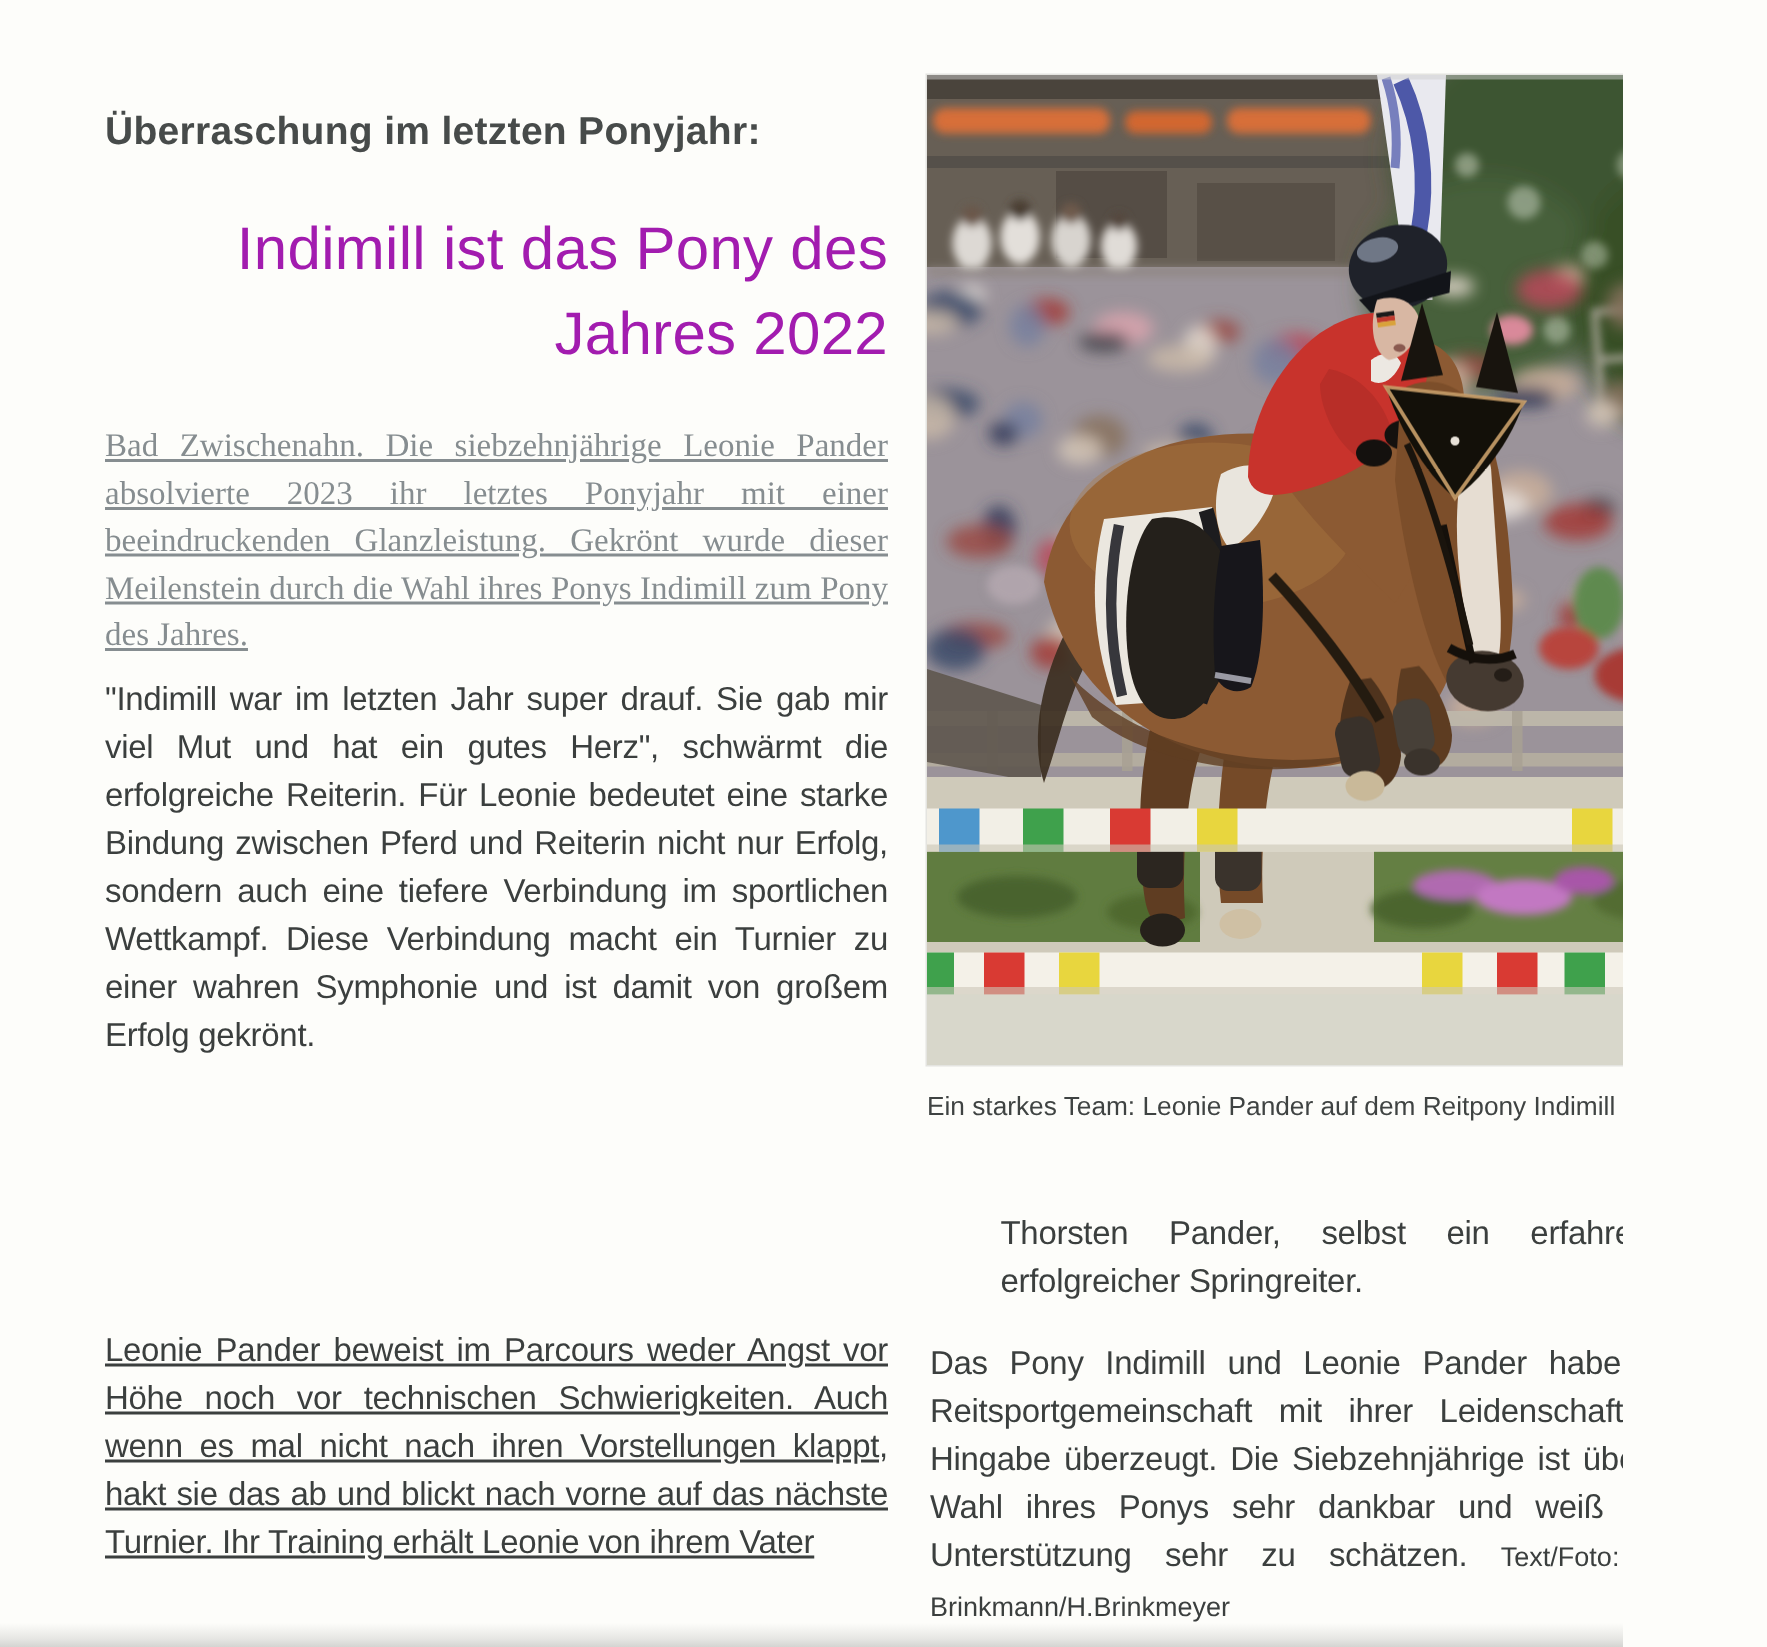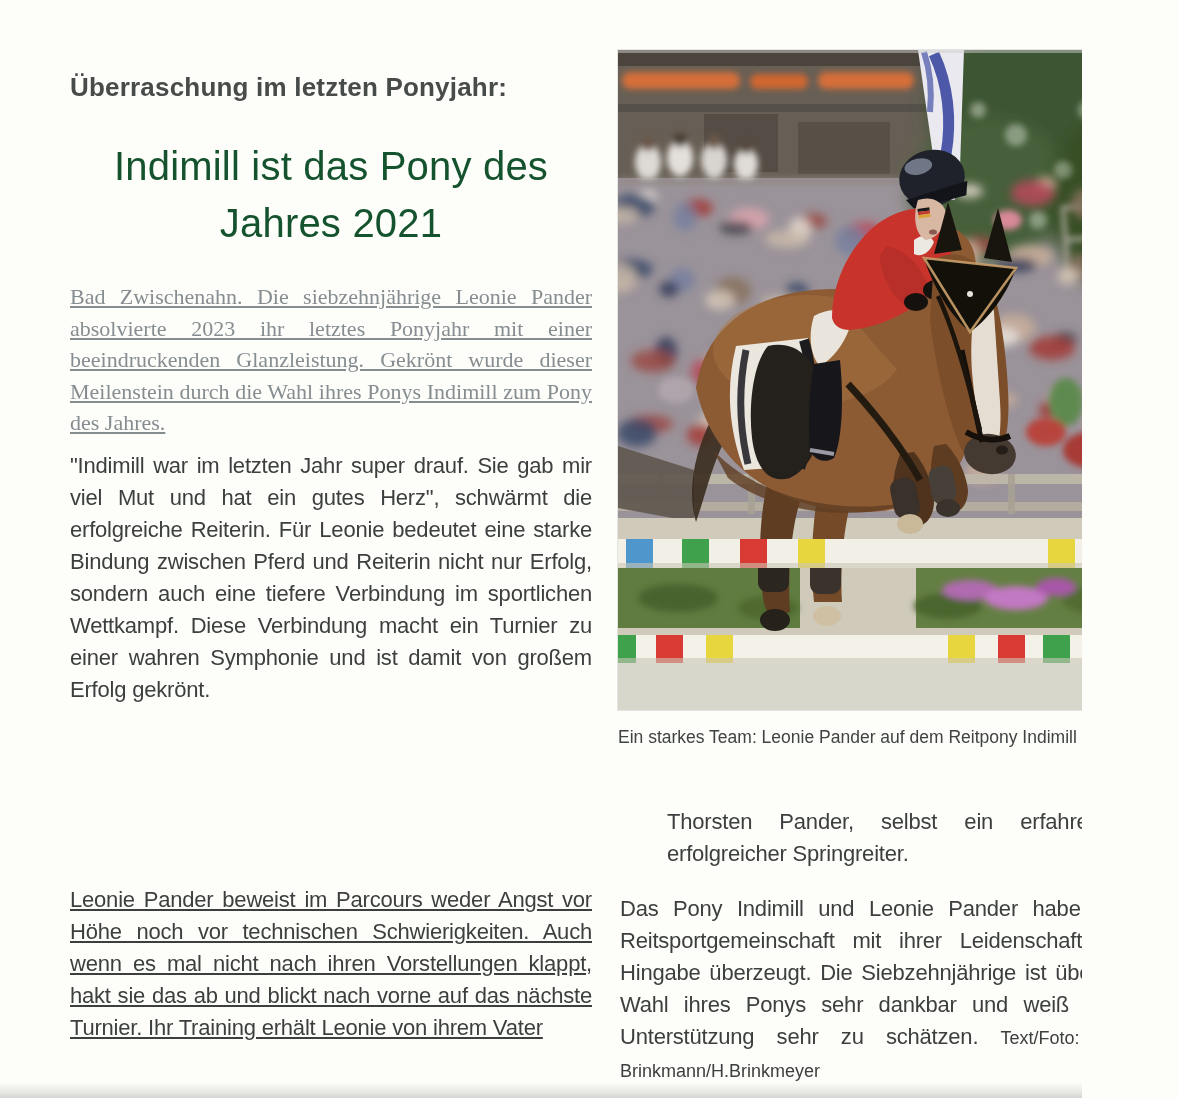--- a/index.html
+++ b/index.html
@@ -10,22 +10,22 @@
     color:#3b3f3e;
   }
   .page{position:relative;width:1082px;height:1098px;overflow:hidden;background:#fdfdfa;}
 
   .kicker{
     position:absolute;left:70px;top:72px;width:522px;
     font-size:26px;font-weight:bold;color:#474b4a;letter-spacing:.2px;margin:0;
   }
   .title{
     position:absolute;left:70px;top:138px;width:522px;
-    font-size:40px;line-height:57px;font-weight:normal;color:#14532d;
-    text-align:center;margin:0;letter-spacing:.2px;
+    font-size:40px;line-height:57px;font-weight:normal;color:#a21caf;
+    text-align:right;margin:0;letter-spacing:.2px;
   }
   .lead{
     position:absolute;left:70px;top:281px;width:522px;margin:0;
     font-family:"Liberation Serif", serif;
     font-size:22px;line-height:31.5px;color:#868d90;
     text-align:justify;
     text-decoration:underline;
   }
   .bodytext{
     margin:0;font-size:22px;line-height:32px;color:#3b3f3e;
@@ -53,21 +53,21 @@
     background:linear-gradient(to bottom, rgba(140,140,138,0) 0%, rgba(140,140,138,.2) 65%, rgba(118,118,116,.3) 100%);
   }
 </style>
 </head>
 <body style="background: rgb(253, 253, 250);">
 
 <div class="page">
 
   <h3 class="kicker">Überraschung im letzten Ponyjahr:</h3>
 
-  <h1 class="title"><span>Indimill ist das Pony des</span><br><span>Jahres 2021</span></h1>
+  <h1 class="title"><span>Indimill ist das Pony des</span><br><span>Jahres 2022</span></h1>
 
   <p class="lead">Bad Zwischenahn. Die siebzehnjährige Leonie Pander absolvierte 2023 ihr letztes Ponyjahr mit einer beeindruckenden Glanzleistung. Gekrönt wurde dieser Meilenstein durch die Wahl ihres Ponys Indimill zum Pony des Jahres.</p>
 
   <p class="bodytext p-quote">"Indimill war im letzten Jahr super drauf. Sie gab mir viel Mut und hat ein gutes Herz", schwärmt die erfolgreiche Reiterin. Für Leonie bedeutet eine starke Bindung zwischen Pferd und Reiterin nicht nur Erfolg, sondern auch eine tiefere Verbindung im sportlichen Wettkampf. Diese Verbindung macht ein Turnier zu einer wahren Symphonie und ist damit von großem Erfolg gekrönt.</p>
   <p class="bodytext p-parc">Leonie Pander beweist im Parcours weder Angst vor Höhe noch vor technischen Schwierigkeiten. Auch wenn es mal nicht nach ihren Vorstellungen klappt, hakt sie das ab und blickt nach vorne auf das nächste Turnier. Ihr Training erhält Leonie von ihrem Vater</p>
 
   <figure class="photo">
     <svg viewBox="0 0 514 660" xmlns="http://www.w3.org/2000/svg">
       <defs>
         <filter id="f1" x="-20%" y="-20%" width="140%" height="140%">

